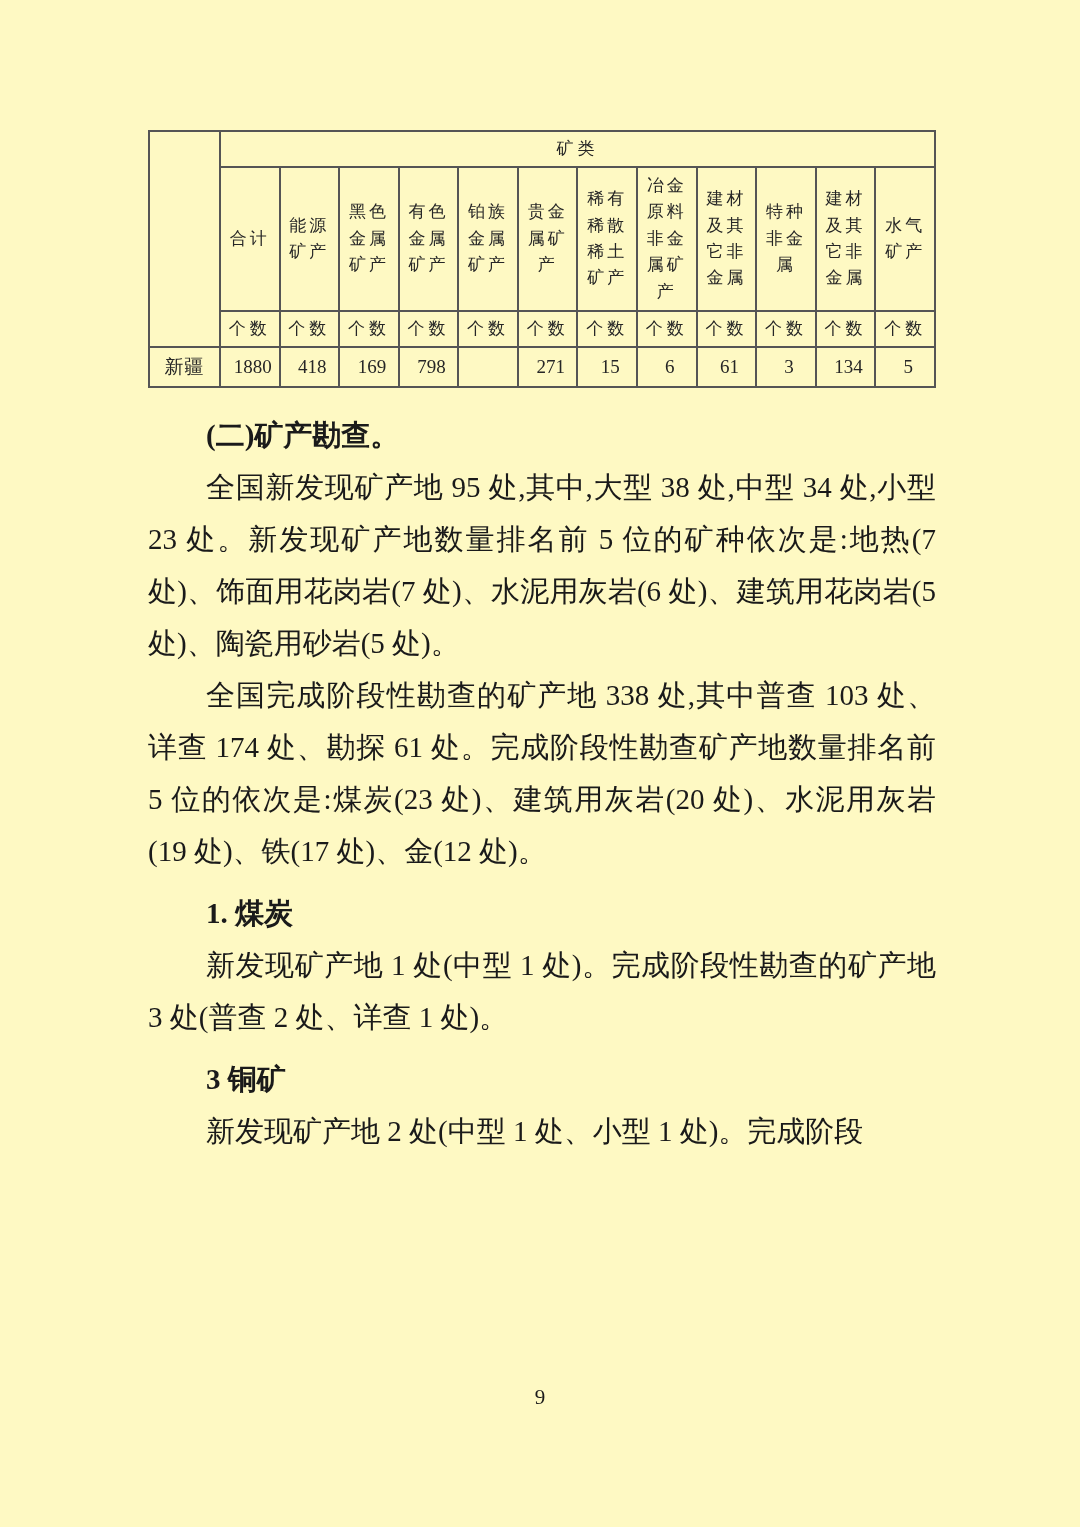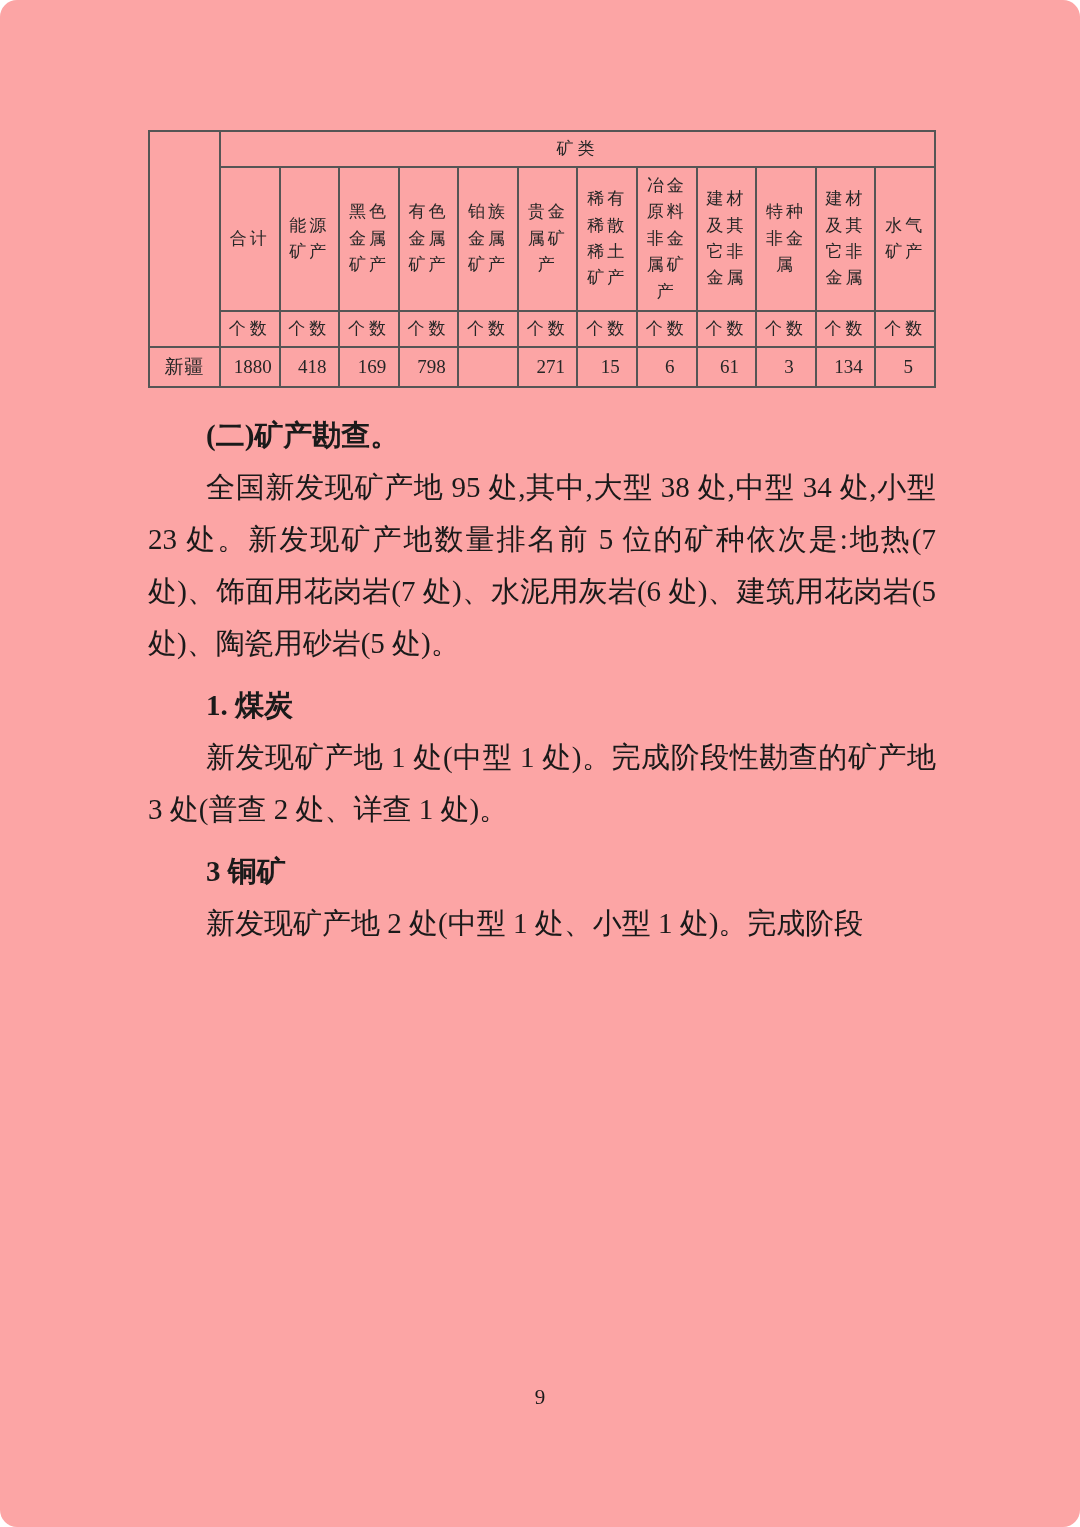--- a/index.html
+++ b/index.html
@@ -1,24 +1,23 @@
 <!DOCTYPE html>
 <html><head>
 <meta charset="utf-8">
 <style>
   html, body { margin: 0; padding: 0; background: #ffffff; }
   .page {
     position: relative;
     width: 1080px;
     height: 1527px;
-    background: #fca5a5;
+    background: #fef9c3;
     font-family: "Liberation Serif", "DejaVu Serif", serif;
     color: #1a1a1a;
     overflow: hidden;
-    border-radius: 17px;
   }
   .content {
     position: absolute;
     left: 148px;
     top: 130px;
     width: 788px;
   }
   table.mineral {
     width: 788px;
     border-collapse: collapse;
@@ -140,20 +139,21 @@
         <td class="num">3</td>
         <td class="num">134</td>
         <td class="num">5</td>
       </tr>
     </tbody>
       </table>
 
     <div class="body-text">
       <p class="heading">(二)矿产勘查。</p>
       <p>全国新发现矿产地 95 处,其中,大型 38 处,中型 34 处,小型 23 处。新发现矿产地数量排名前 5 位的矿种依次是:地热(7 处)、饰面用花岗岩(7 处)、水泥用灰岩(6 处)、建筑用花岗岩(5 处)、陶瓷用砂岩(5 处)。</p>
+      <p>全国完成阶段性勘查的矿产地 338 处,其中普查 103 处、详查 174 处、勘探 61 处。完成阶段性勘查矿产地数量排名前 5 位的依次是:煤炭(23 处)、建筑用灰岩(20 处)、水泥用灰岩(19 处)、铁(17 处)、金(12 处)。</p>
       <p class="subheading">1. 煤炭</p>
       <p>新发现矿产地 1 处(中型 1 处)。完成阶段性勘查的矿产地 3 处(普查 2 处、详查 1 处)。</p>
       <p class="subheading">3 铜矿</p>
       <p>新发现矿产地 2 处(中型 1 处、小型 1 处)。完成阶段</p>
     </div>
 
   </div>
 
   <div class="page-number">9</div>
 </div>

